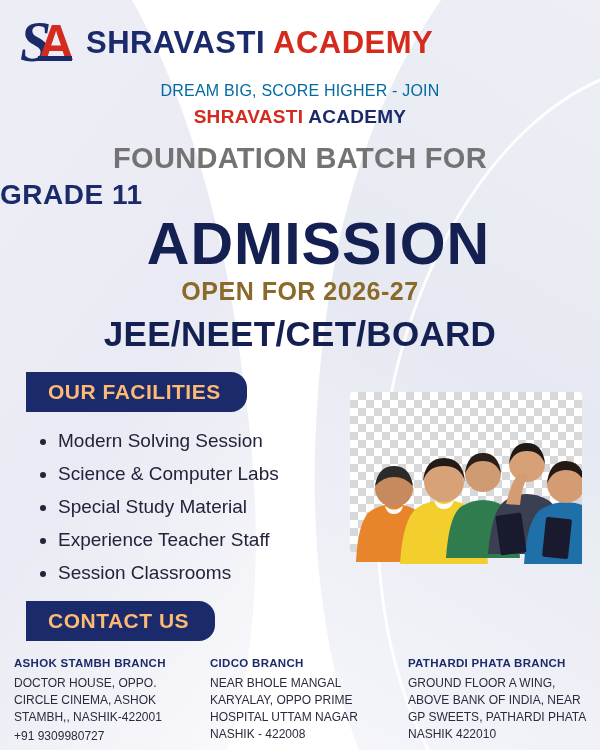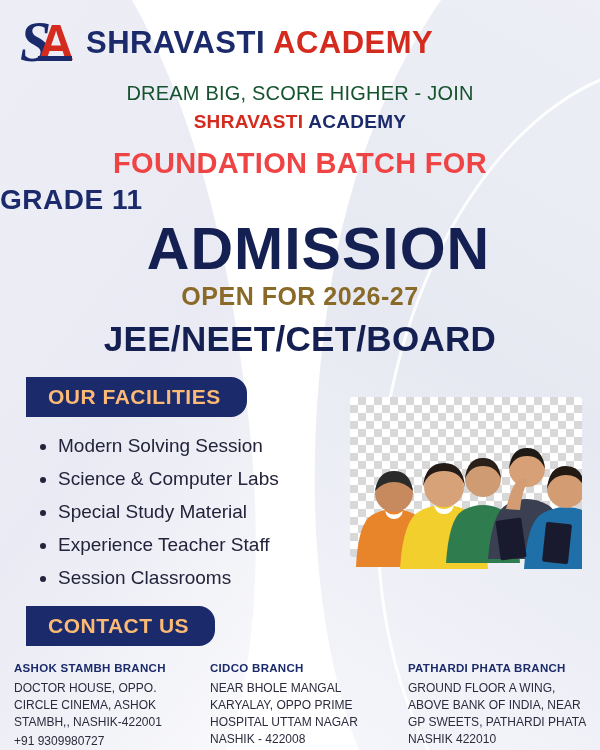--- a/index.html
+++ b/index.html
@@ -76,37 +76,37 @@
   .brand {
     margin-left: 8px;
     font-size: 31px; font-weight: bold; letter-spacing: .5px;
     white-space: nowrap;
   }
   .brand .b1 { color: #1b2a6b; }
   .brand .b2 { color: #d52b1e; }
 
   .tagline {
     text-align: center;
-    color: #14532d;
-    font-size: 20px;
+    color: #0369a1;
+    font-size: 16px;
     letter-spacing: .2px;
     margin-top: 10px;
   }
   .tagline2 {
     text-align: center;
     font-size: 19px; font-weight: bold;
     margin-top: 6px;
     letter-spacing: .3px;
   }
   .tagline2 .t1 { color: #d52b1e; }
   .tagline2 .t2 { color: #1b2a6b; }
 
   .line1 {
     text-align: center;
-    color: #ef4444;
+    color: #737373;
     font-size: 29px; font-weight: bold;
     margin-top: 14px;
     letter-spacing: .3px;
   }
   .line2 {
     text-align: left;
     color: #1b2a6b;
     font-size: 28px; font-weight: bold;
     margin-top: 4px;
     letter-spacing: .5px;

